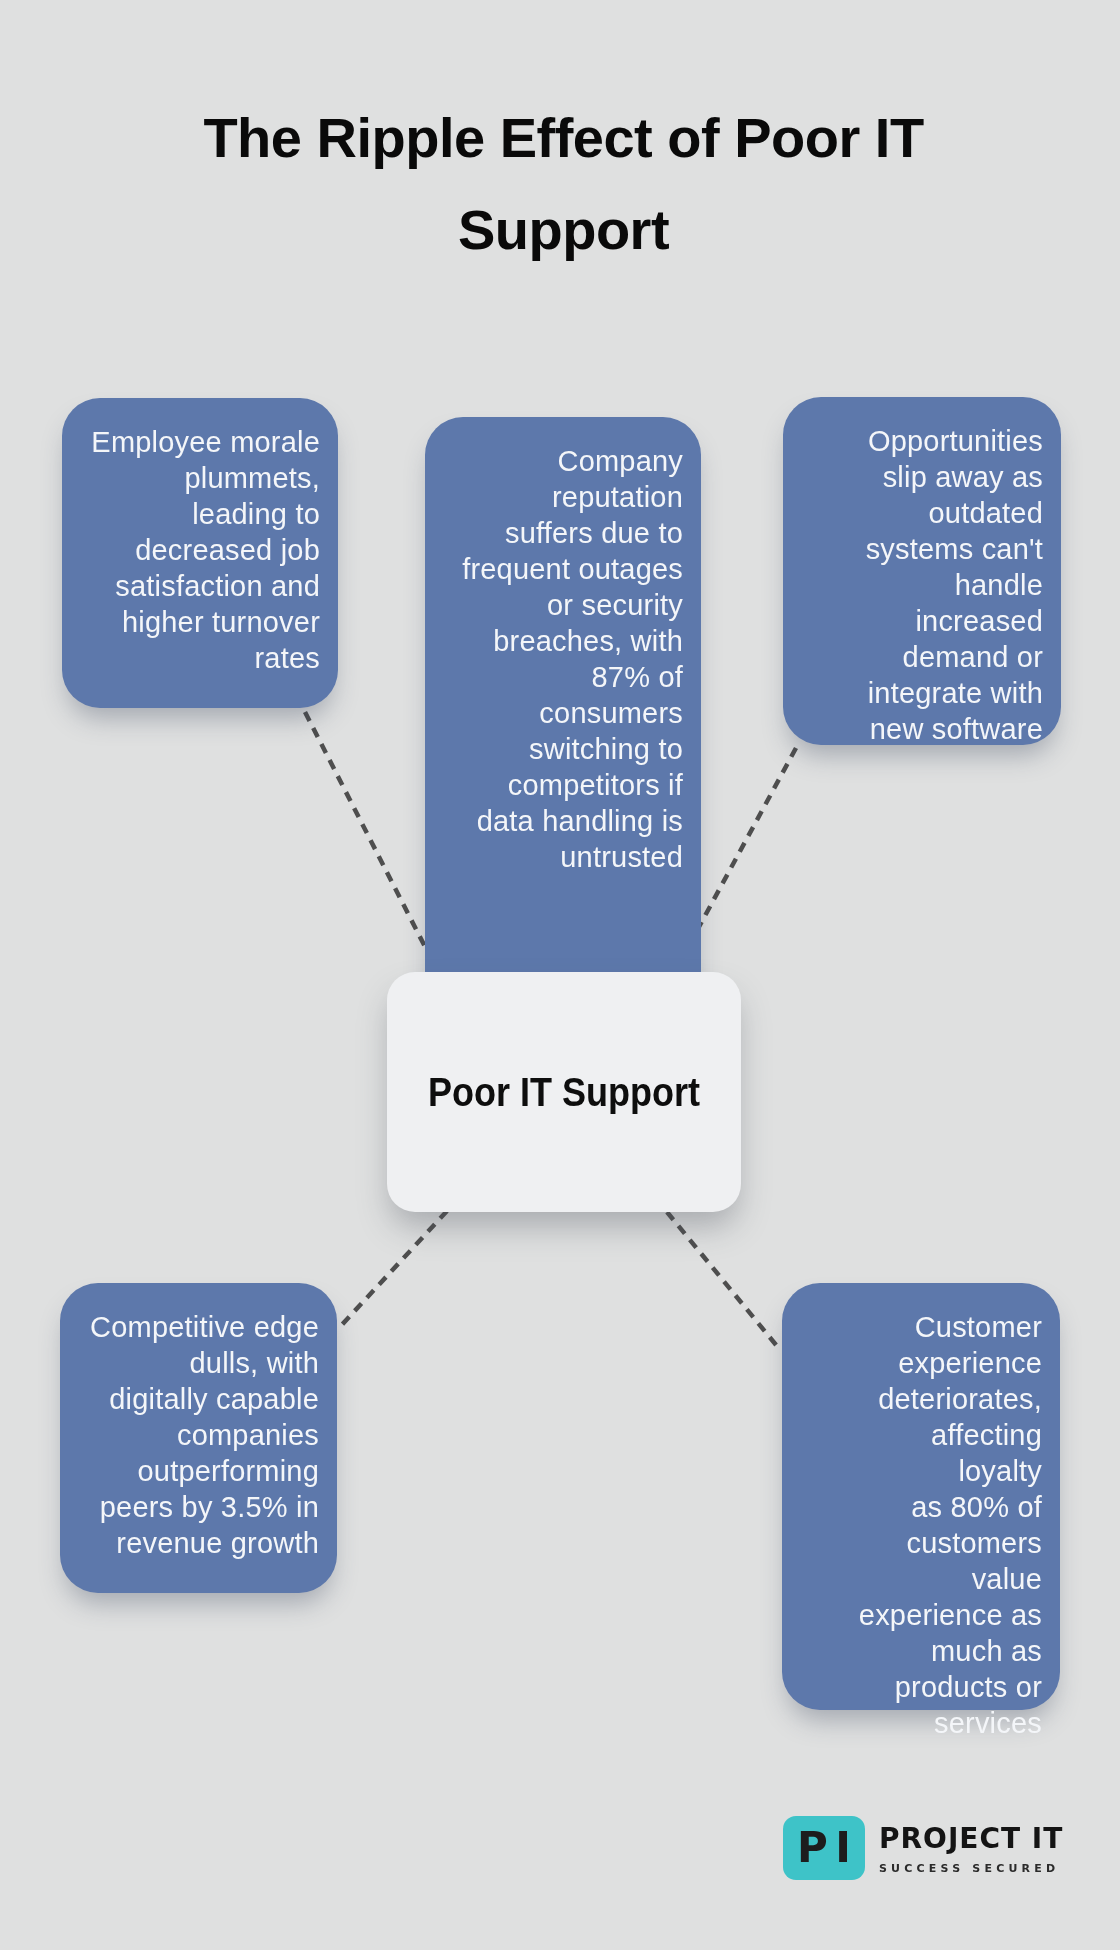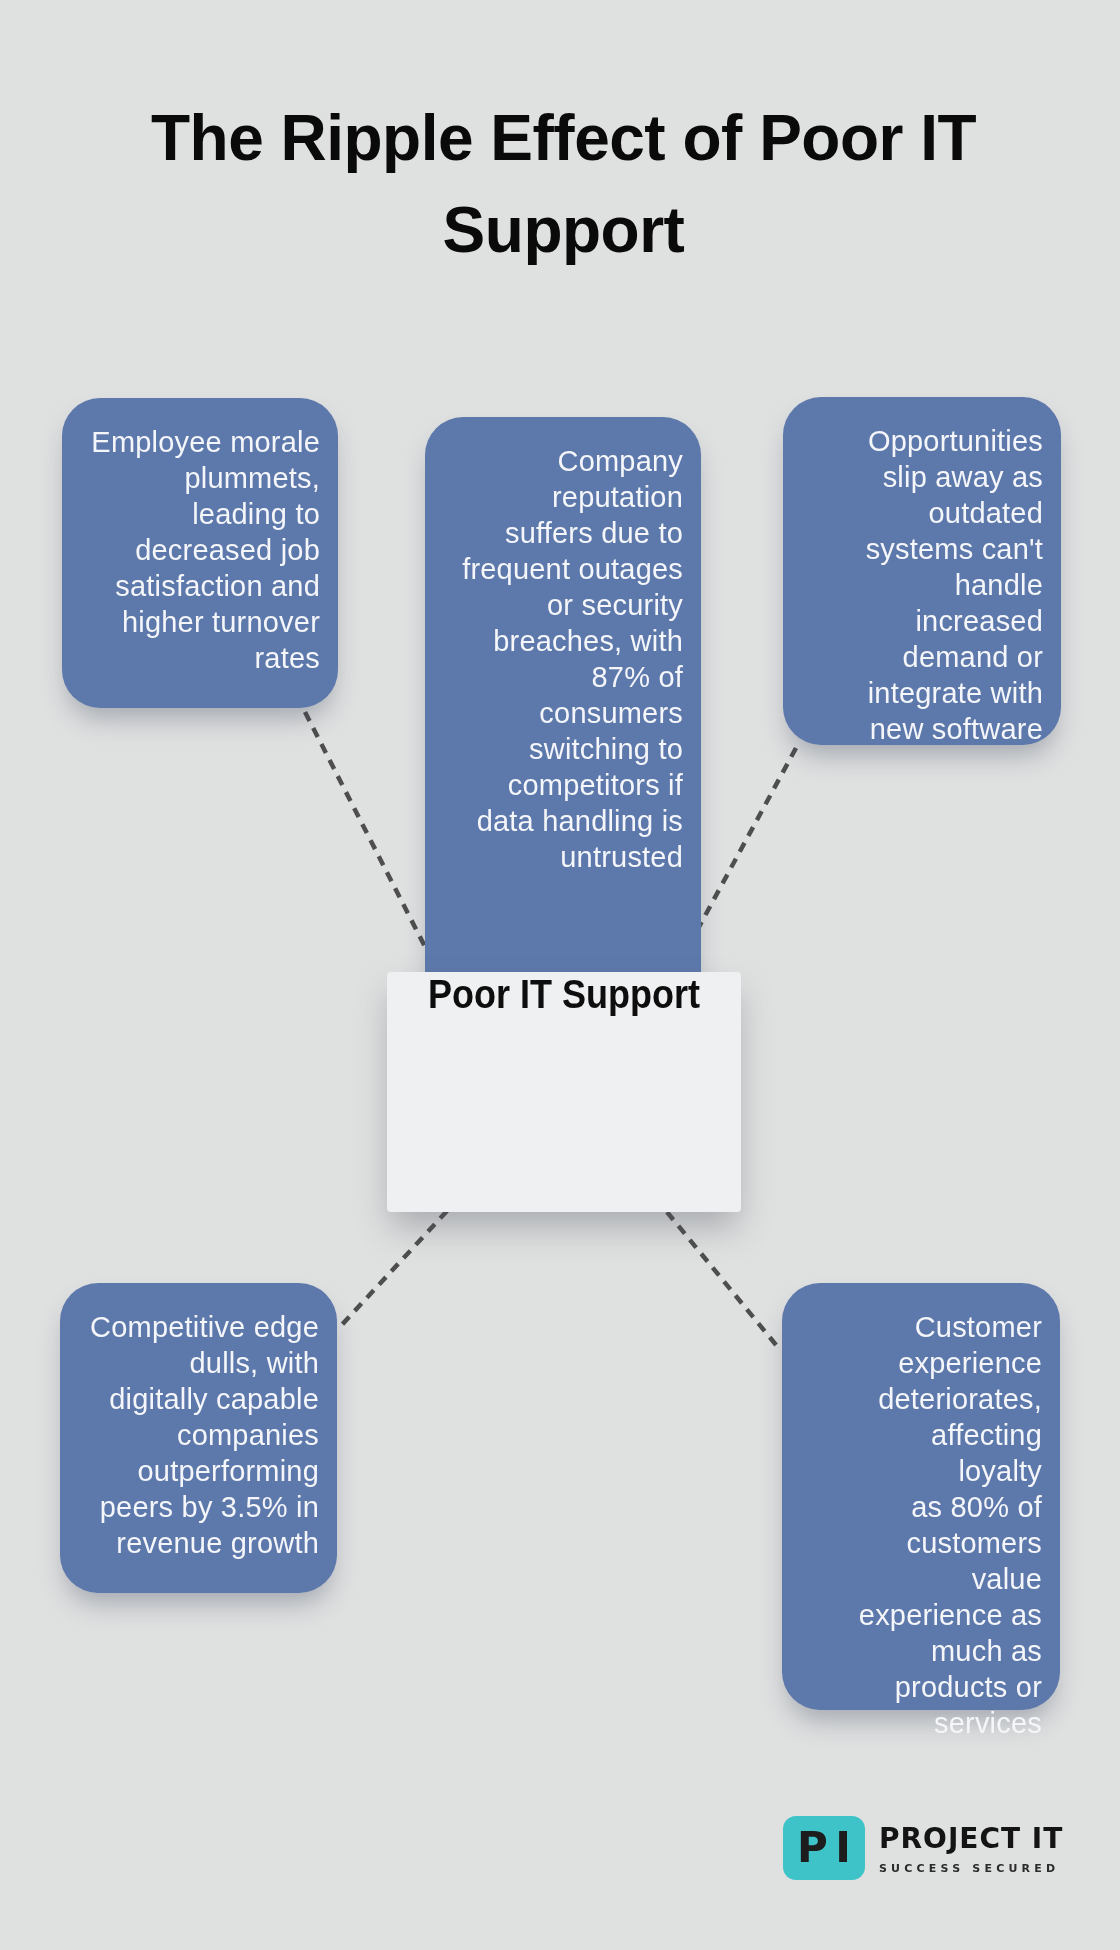--- a/index.html
+++ b/index.html
@@ -23,21 +23,21 @@
     background:var(--background);
     overflow:hidden;
     font-family:"Liberation Sans", sans-serif;
   }
   .title{
     position:absolute;
     top:92px;left:0;right:0;
     text-align:center;
     font-family:"Liberation Sans", sans-serif;
     font-weight:bold;
-    font-size:64px;
+    font-size:56px;
     line-height:92px;
     letter-spacing:-0.5px;
     color:var(--title-text);
     margin-left:7px;
   }
   .connectors{
     position:absolute;
     left:0;top:0;
     width:1120px;height:1950px;
   }
@@ -64,23 +64,23 @@
   }
   .node-tl{left:62px;top:398px;width:276px;height:310px;}
   .node-tm{left:425px;top:397px;width:276px;height:628px;margin-top:20px;}
   .node-tr{left:783px;top:397px;width:278px;height:348px;padding-left:18px;}
   .node-bl{left:60px;top:1283px;width:277px;height:310px;}
   .node-br{left:782px;top:1283px;width:278px;height:427px;padding-left:48px;}
   .center-node{
     position:absolute;
     left:387px;top:972px;width:354px;height:240px;
     background:var(--center-fill);
-    border-radius:4px;
+    border-radius:28px;
     box-shadow:0 18px 32px -4px rgba(80,85,95,0.38);
-    display:flex;align-items:flex-start;justify-content:center;
+    display:flex;align-items:center;justify-content:center;
   }
   .center-label{
     display:inline-block;
     font-weight:bold;
     font-size:40px;
     color:var(--center-text);
     transform:scaleX(0.9);
     white-space:nowrap;
   }
   .logo{

